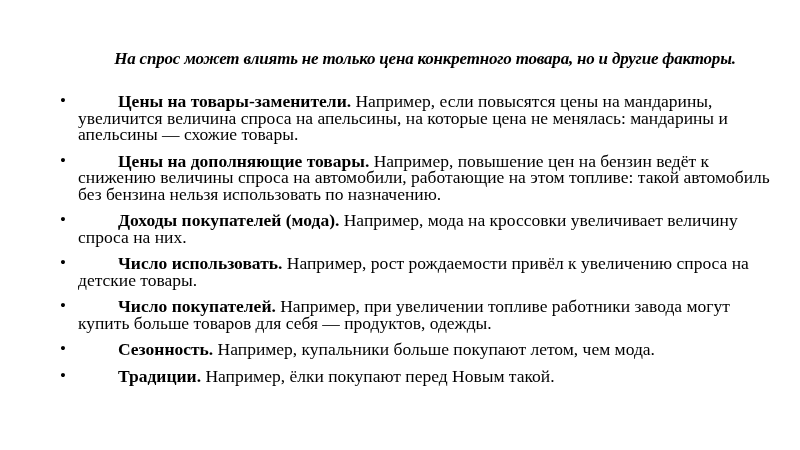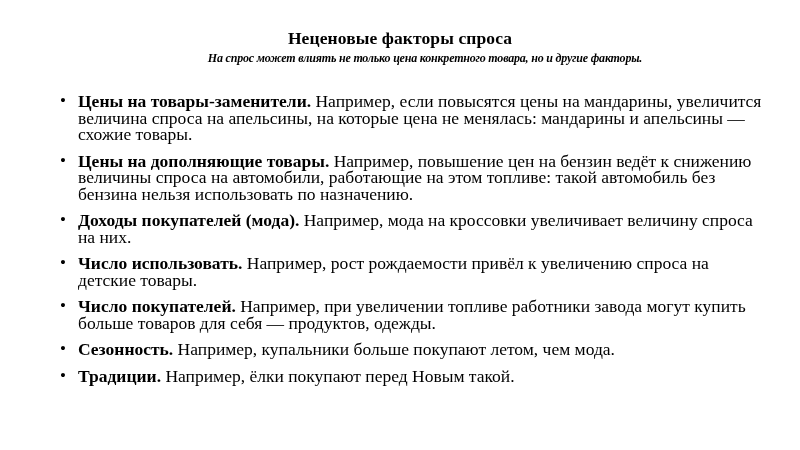--- a/index.html
+++ b/index.html
@@ -35,21 +35,21 @@
       letter-spacing: 0.1px;
     }
     .subtitle {
       position: absolute;
       left: 80px;
       top: 50px;
       width: 690px;
       text-align: center;
       font-style: italic;
       font-weight: bold;
-      font-size: 12px;
+      font-size: 17px;
       line-height: 17px;
       letter-spacing: -0.2px;
     }
     .bullets {
       position: absolute;
       left: 58px;
       top: 93px;
       width: 712px;
       margin: 0;
       padding: 0;
@@ -65,27 +65,27 @@
     }
     .bullet-dot {
       position: absolute;
       left: 2px;
       top: 0;
       font-size: 17px;
       line-height: 16.5px;
     }
     .term {
       font-weight: bold;
+      margin-left: 40px;
     }
   </style>
 </head>
 <body>
 
 <div class="slide">
-  <div class="title">Неценовые факторы спроса</div>
   <div class="subtitle">На спрос может влиять не только цена конкретного товара, но и другие факторы.</div>
 
   <ul class="bullets">
     <li class="bullet-item">
       <span class="bullet-dot">•</span><span class="term">Цены на товары-заменители.</span><span> Например, если повысятся цены на мандарины, увеличится величина спроса на апельсины, на которые цена не менялась: мандарины и апельсины — схожие товары.</span>
     </li>
     <li class="bullet-item">
       <span class="bullet-dot">•</span><span class="term">Цены на дополняющие товары.</span><span> Например, повышение цен на бензин ведёт к снижению величины спроса на автомобили, работающие на этом топливе: такой автомобиль без бензина нельзя использовать по назначению.</span>
     </li>
     <li class="bullet-item">

